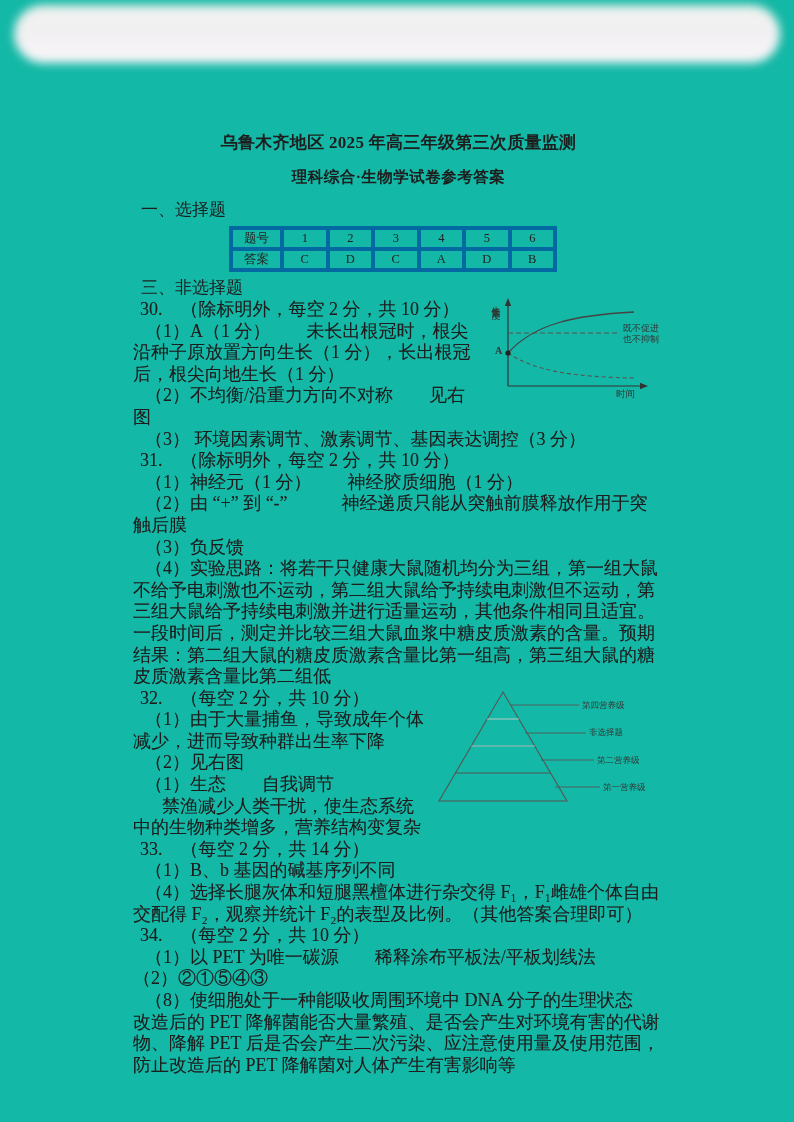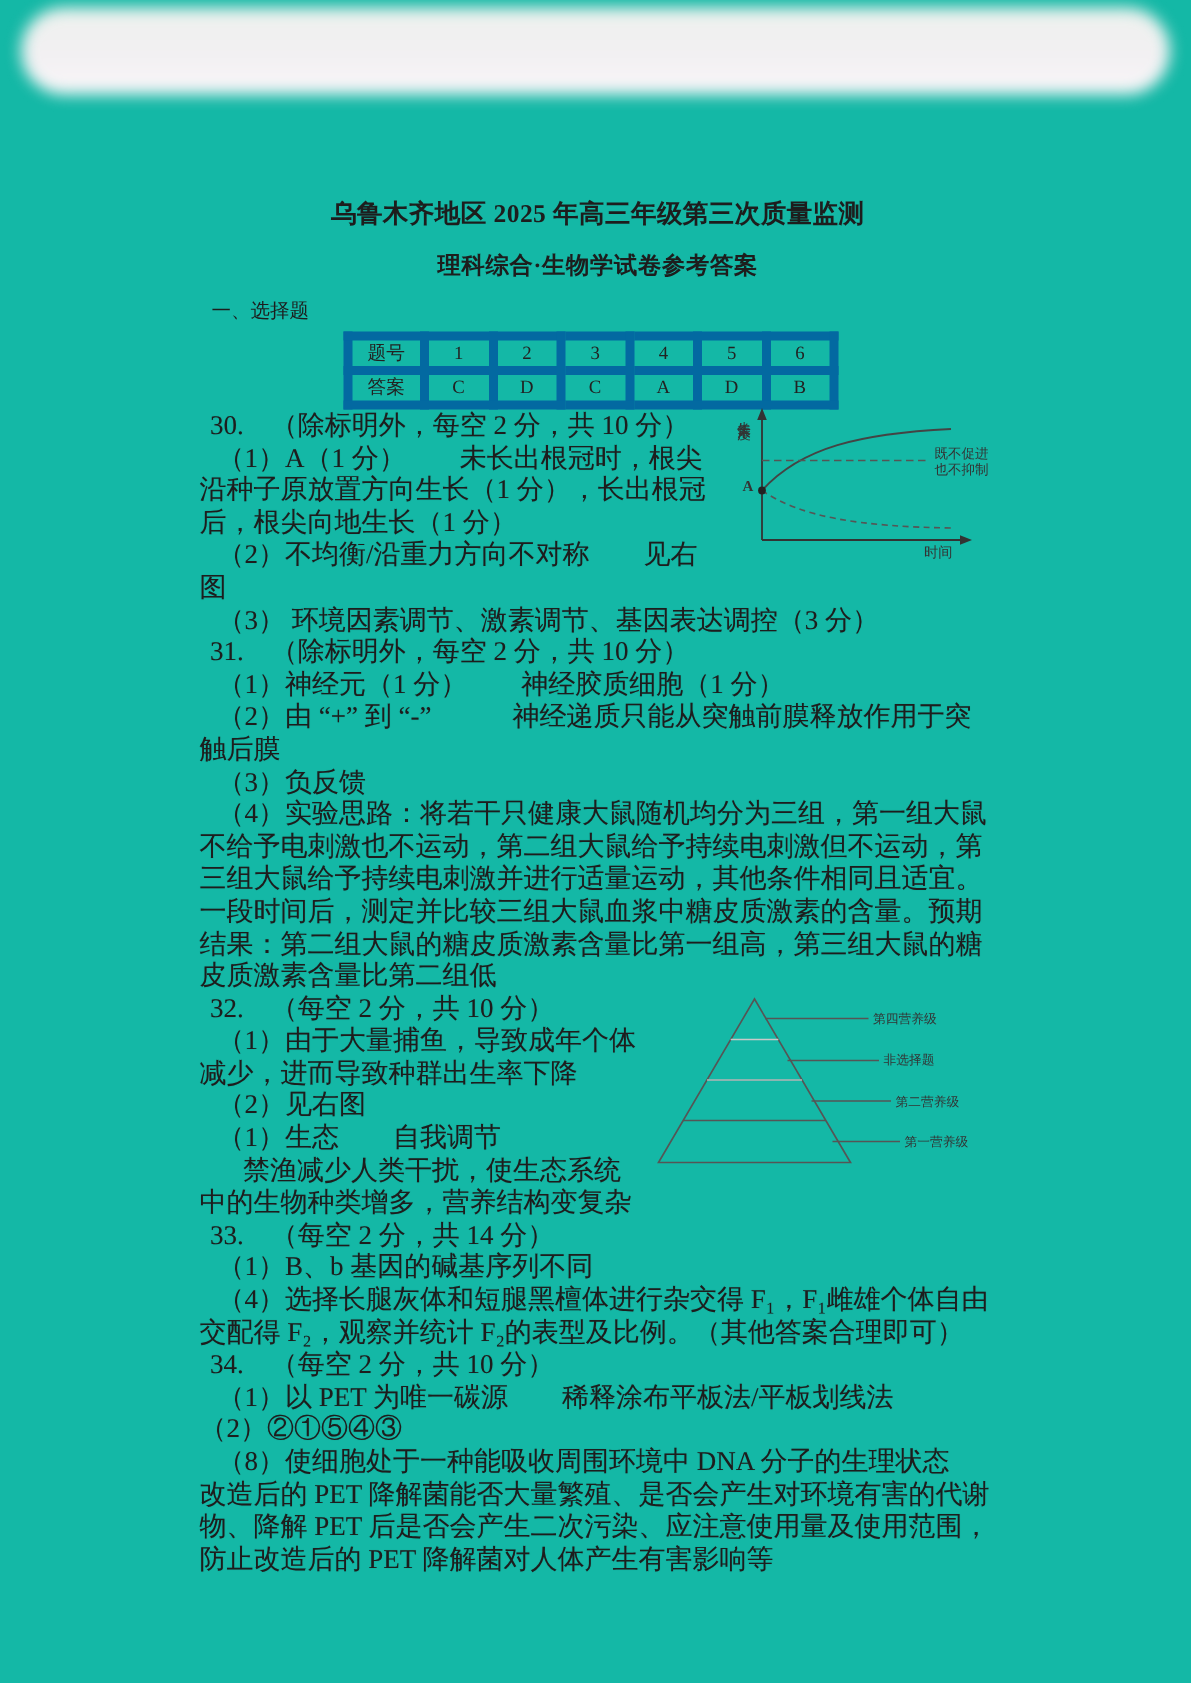--- a/index.html
+++ b/index.html
@@ -18,25 +18,25 @@
   }
   .content { position: absolute; left: 133px; top: 131px; width: 531px; }
   .title {
     font-size: 17px; font-weight: 700; text-align: center;
     margin: 0; letter-spacing: 0.3px;
   }
   .subtitle {
     font-size: 15.5px; font-weight: 700; text-align: center;
     margin: 13px 0 0; letter-spacing: 0.5px;
   }
-  .sec-heading { font-size: 13px; margin: 10px 0 0 8px; }
+  .sec-heading { font-size: 17px; margin: 10px 0 0 8px; }
   .sec-heading.tight { margin-top: 4px; }
   table.ans { border-collapse: collapse; margin: 5px 0 0 96px; }
   table.ans td {
-    border: 6px solid #0369a1; text-align: center; vertical-align: middle;
+    border: 4px solid #0369a1; text-align: center; vertical-align: middle;
     font-size: 12.5px; width: 45.5px; height: 19px; padding: 0; color: #222;
   }
   table.ans td.lab { width: 51px; }
   .q { margin: 0; }
   .q::after { content: ""; display: block; clear: both; }
   .q p {
     margin: 0; font-size: 18px; line-height: 21.6px;
     text-indent: 12px; white-space: pre-wrap;
     text-shadow: 0 0 0.5px rgba(40,40,40,0.35);
   }
@@ -94,20 +94,21 @@
           <td>C</td>
           <td>D</td>
           <td>C</td>
           <td>A</td>
           <td>D</td>
           <td>B</td>
         </tr>
       </tbody>
     </table>
 
+    <p class="sec-heading tight">三、非选择题</p>
 
     <div class="q">
       <div class="chart30">
         <svg width="182" height="106" viewBox="0 0 182 106">
           <line x1="26" y1="90" x2="26" y2="8" stroke="#333" stroke-width="1.2"></line>
           <polygon points="26,2 22.8,10 29.2,10" fill="#333"></polygon>
           <line x1="26" y1="90" x2="160" y2="90" stroke="#333" stroke-width="1.2"></line>
           <polygon points="166,90 158,86.8 158,93.2" fill="#333"></polygon>
           <path d="M26,57 C52,28 92,19 152,16" fill="none" stroke="#444" stroke-width="1.3"></path>
           <line x1="26" y1="37" x2="138" y2="37" stroke="#555" stroke-width="1" stroke-dasharray="5 3"></line>

